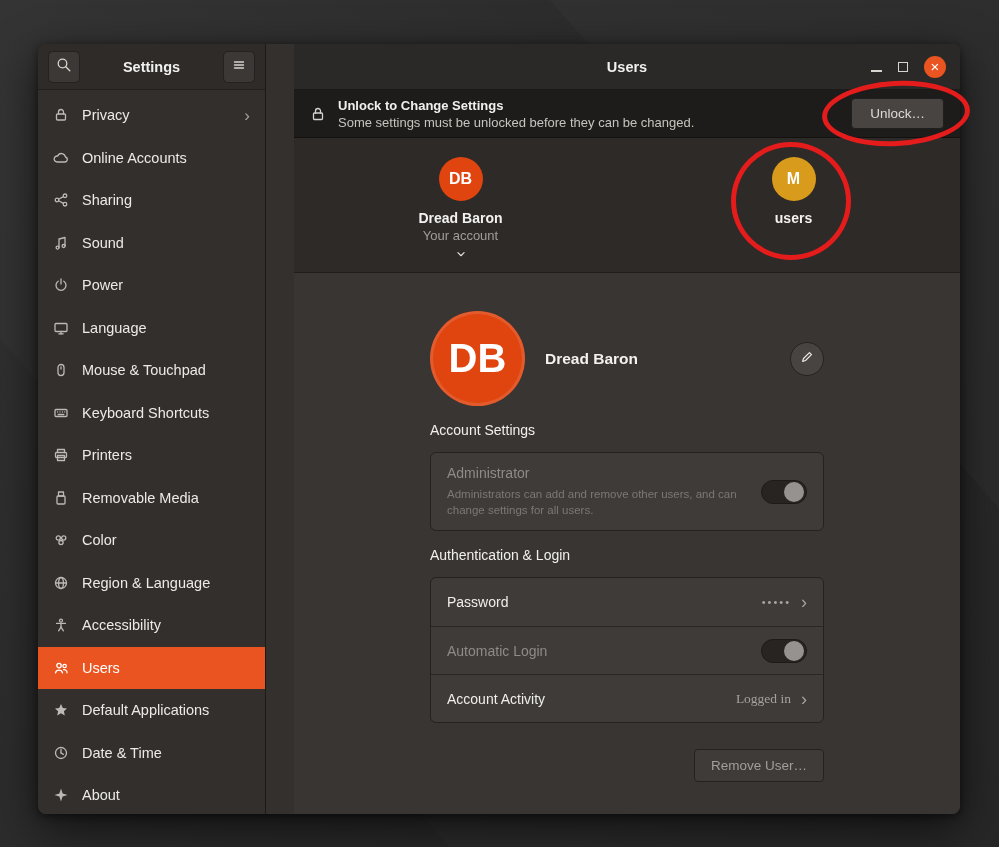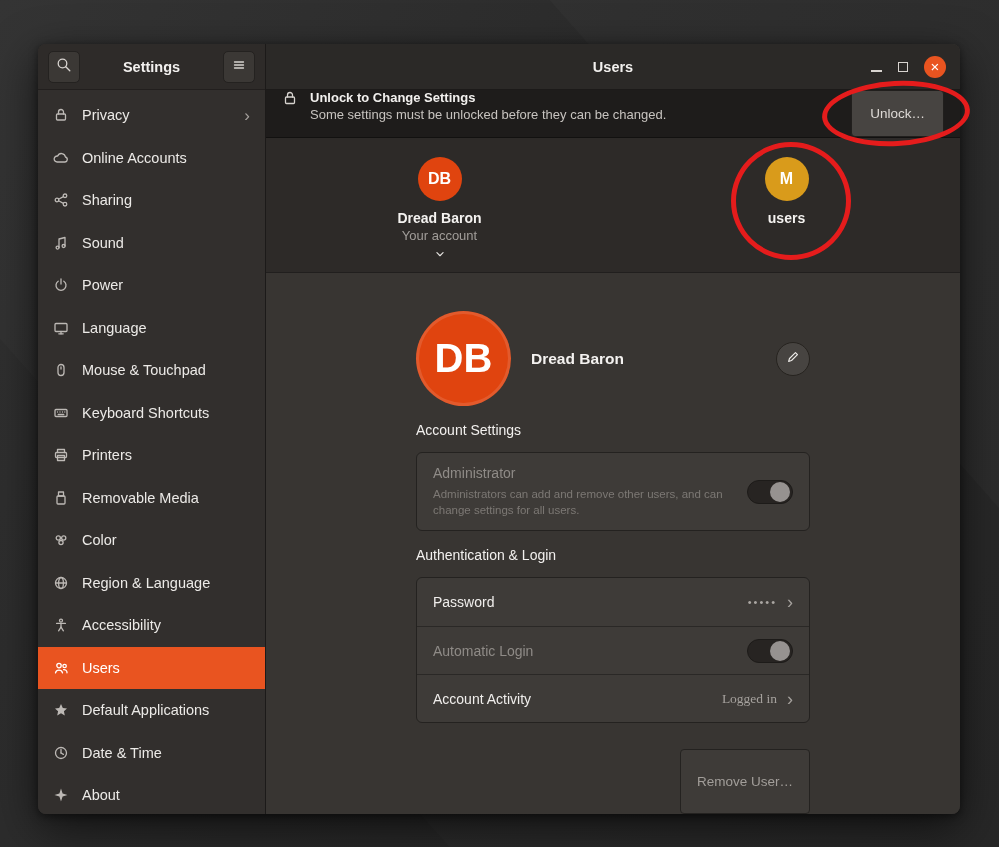--- a/index.html
+++ b/index.html
@@ -7,21 +7,21 @@
   .screen { position:relative; width:999px; height:847px; overflow:hidden;
     background:linear-gradient(115deg,#343434 0%, #2c2c2c 45%, #272727 100%); }
   .wp-shape { position:absolute; inset:0; background:rgba(255,255,255,0.02);
     clip-path:polygon(55% 0, 100% 0, 100% 60%); pointer-events:none; }
   .wp-shape2 { position:absolute; inset:0; background:rgba(0,0,0,0.06);
     clip-path:polygon(0 40%, 45% 100%, 0 100%); pointer-events:none; }
 
   .window { position:absolute; left:38px; top:44px; width:922px; height:770px;
     display:flex; border-radius:8px; overflow:hidden;
     box-shadow:0 14px 46px rgba(0,0,0,0.6), 0 2px 8px rgba(0,0,0,0.5);
-    background:#33302d; color:#eceae7; font-size:14px; }
+    background:#33302d; color:#eceae7; font-size:14px;gap:28px; }
 
   
   .sidebar { width:228px; background:#322f2d; border-right:1px solid #1c1a19;
     display:flex; flex-direction:column; }
   .sidebar-header { height:46px; flex:0 0 46px; display:flex; align-items:center;
     padding:0 10px; background:#2e2b29; border-bottom:1px solid #221f1e; }
   .icon-btn { width:32px; height:32px; border-radius:5px; background:#3b3835;
     border:1px solid #242220; display:flex; align-items:center; justify-content:center;
     color:#d8d4d0; cursor:pointer; }
   .sidebar-title { flex:1; text-align:center; font-weight:bold; font-size:14.5px; color:#f2f0ee; }
@@ -46,21 +46,21 @@
   .win-controls { position:absolute; right:14px; top:0; height:100%;
     display:flex; align-items:center; gap:16px; }
   .wc-min { width:11px; height:2px; background:#d8d4d0; margin-top:8px; cursor:pointer; }
   .wc-max { width:10px; height:10px; border:1.5px solid #d8d4d0; cursor:pointer; }
   .wc-close { width:22px; height:22px; border-radius:50%; background:#e95420; color:#fff;
     display:flex; align-items:center; justify-content:center; font-size:15px;
     line-height:1; cursor:pointer; }
 
   
   .banner { height:48px; flex:0 0 48px; background:#1e1c1b; border-bottom:1px solid #121110;
-    display:flex; padding:0 16px; gap:12px; }
+    display:flex; align-items:center; padding:0 16px; gap:12px; }
   .banner .txt .t1 { font-size:13px; font-weight:bold; color:#f2f0ee; }
   .banner .txt .t2 { font-size:13px; color:#c7c3bf; margin-top:2px; }
   .banner .spacer { flex:1; }
   .unlock-btn { padding:7px 18px; background:#474441; border:1px solid #211f1d;
     border-radius:4px; color:#dedad6; font-size:13.5px; cursor:pointer; }
   .banner-lock { color:#d6d2ce; display:flex; }
 
   
   .carousel { height:135px; flex:0 0 135px; background:#2d2a28; border-bottom:1px solid #211f1e;
     display:flex; padding-top:19px; }
@@ -97,21 +97,21 @@
   .row-value { font-size:13.5px; color:#a5a19d;font-family:Liberation Serif, serif; }
   .dots { font-size:11px; letter-spacing:2px; color:#aaa6a2; }
   .chev { color:#a5a19d; font-size:18px; line-height:1; }
 
   .toggle { width:46px; height:24px; border-radius:12px; background:#272422;
     border:1px solid #1d1b19; position:relative; cursor:pointer; flex:0 0 46px; }
   .toggle .knob { position:absolute; right:2px; top:1px; width:20px; height:20px;
     border-radius:50%; background:#969290; }
 
   .remove-row { margin-top:26px; display:flex; justify-content:flex-end; }
-  .remove-btn { padding:24px 16px; background:#3e3b38; border:1px solid #242220;
+  .remove-btn { padding:8px 16px; background:#3e3b38; border:1px solid #242220;
     border-radius:4px; color:#a29e9a; font-size:13.5px; cursor:pointer; }
 
   
   .annot { position:absolute; border:5px solid #e51c1c; border-radius:50%;
     pointer-events:none; }
   .annot-unlock { left:822px; top:81px; width:148px; height:65px; transform:rotate(-3deg); }
   .annot-user { left:731px; top:142px; width:120px; height:118px; }
 </style>
 </head>
 <body>

